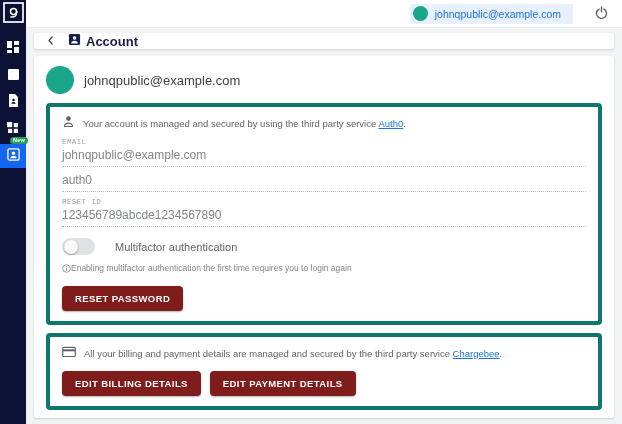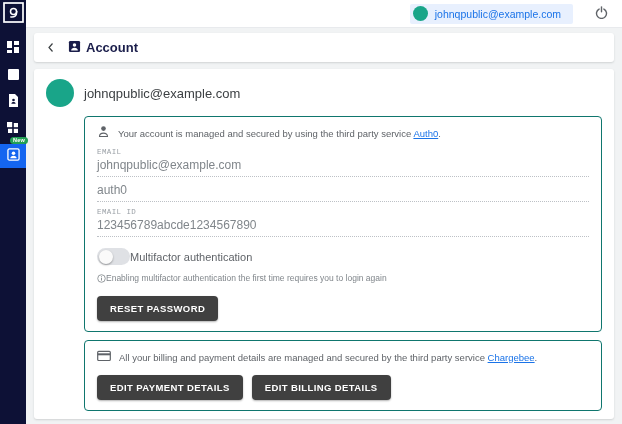--- a/index.html
+++ b/index.html
@@ -41,43 +41,43 @@
   }
   .user-pill .avatar-sm { width: 15px; height: 15px; border-radius: 50%; background: #19a589; }
   .user-pill .email { font-size: 10.5px; color: #1a73e8; }
   .power-btn { margin-right: 14px; display: flex; align-items: center; cursor: pointer; }
   
   .content { position: absolute; left: 34px; top: 33px; width: 580px; }
   .card {
     background: #fff; border-radius: 3px;
     box-shadow: 0 1px 2px rgba(60,64,67,.18);
   }
-  .title-card { height: 29px; display: flex; align-items: center; padding: 0 12px; margin-bottom: 7px; }
+  .title-card { height: 16px; display: flex; align-items: center; padding: 0 12px; margin-bottom: 7px; }
   .back { display: flex; align-items: center; margin-right: 12px; cursor: pointer; }
   .title-wrap { display: flex; align-items: center; gap: 5px; }
   .page-title { font-size: 13px; font-weight: bold; color: #1b1e4b; }
   .main-card { padding: 8px 12px 8px; min-height: 349px; }
   .profile-row { display: flex; align-items: center; gap: 10px; margin: 2px 0 9px 0; }
   .avatar-lg { width: 28px; height: 28px; border-radius: 50%; background: #19a589; }
   .profile-email { font-size: 13px; color: #3c4043; }
-  .inner-box { border: 1px solid #0f766e; border-radius: 4px; padding: 7px 12px 10px; margin-left: 38px; }
+  .inner-box { border: 4px solid #0f766e; border-radius: 4px; padding: 7px 12px 10px; }
   .note-row { display: flex; align-items: center; gap: 8px; min-height: 16px; }
   .note-text { font-size: 9.5px; color: #5f6368; }
   a.inline-link { color: #1a73e8; text-decoration: underline; cursor: pointer; }
   .field { padding-top: 6px; }
   .field-label { font-size: 7.5px; color: #9aa0a6; letter-spacing: .4px; margin-bottom: 2px; font-family: Liberation Mono, monospace; }
   .field-value { font-size: 12px; color: #80868b; padding-bottom: 4px; border-bottom: 1px dotted #bdc1c6; }
-  .mfa-row { margin-top: 11px; display: flex; align-items: center; gap: 0; }
+  .mfa-row { margin-top: 11px; display: flex; align-items: center; gap: 20px; }
   .toggle { width: 33px; height: 17px; border-radius: 9px; background: #dfe1e5; position: relative; display: inline-block; cursor: pointer; flex: none; }
   .toggle .thumb { position: absolute; left: 2px; top: 1.5px; width: 14px; height: 14px; border-radius: 50%; background: #fafafa; box-shadow: 0 1px 2px rgba(0,0,0,.35); }
   .mfa-label { font-size: 11px; color: #5f6368; }
   .mfa-note { margin-top: 4px; display: flex; align-items: center; }
   .mfa-note-text { font-size: 8.5px; color: #80868b; }
   .btn {
-    display: inline-block; background: #404040; color: #fff; border: none;
+    display: inline-block; background: #7f1d1d; color: #fff; border: none;
     font-family: inherit; font-size: 9.5px; font-weight: bold; letter-spacing: .4px;
     padding: 7px 13px; border-radius: 4px; box-shadow: 0 1px 2px rgba(0,0,0,.3); cursor: pointer;
   }
   .reset-btn { margin-top: 9px; }
   .billing-box { margin-top: 8px; }
   .btn-row { margin-top: 9px; display: flex; gap: 9px; }
 </style>
 </head>
 <body>
 
@@ -196,21 +196,21 @@
       </div>
 
       <div class="field">
         <div class="field-label">EMAIL</div>
         <div class="field-value">johnqpublic@example.com</div>
       </div>
       <div class="field">
         <div class="field-value">auth0</div>
       </div>
       <div class="field">
-        <div class="field-label">EMAIL ID</div>
+        <div class="field-label">RESET ID</div>
         <div class="field-value">123456789abcde1234567890</div>
       </div>
 
       <div class="mfa-row">
         <span class="toggle">
             <span class="thumb"></span>
           </span>
         <span class="mfa-label">Multifactor authentication</span>
       </div>
       <div class="mfa-note">
@@ -233,19 +233,19 @@
           <svg width="14" height="12" viewBox="0 0 14 12">
             <rect x="0.7" y="1.3" width="12.6" height="9.2" rx="1" fill="none" stroke="#5f6368" stroke-width="1.2"></rect>
             <rect x="0.7" y="3.3" width="12.6" height="2" fill="#5f6368"></rect>
           </svg>
         </span>
         <span class="note-text">
           <span>All your billing and payment details are managed and secured by the third party service </span><a class="inline-link">Chargebee</a><span>.</span>
         </span>
       </div>
       <div class="btn-row">
+        <button class="btn">EDIT BILLING DETAILS</button>
         <button class="btn">EDIT PAYMENT DETAILS</button>
-        <button class="btn">EDIT BILLING DETAILS</button>
       </div>
     </div>
 
   </div>
 </div>
 
 </body></html>

